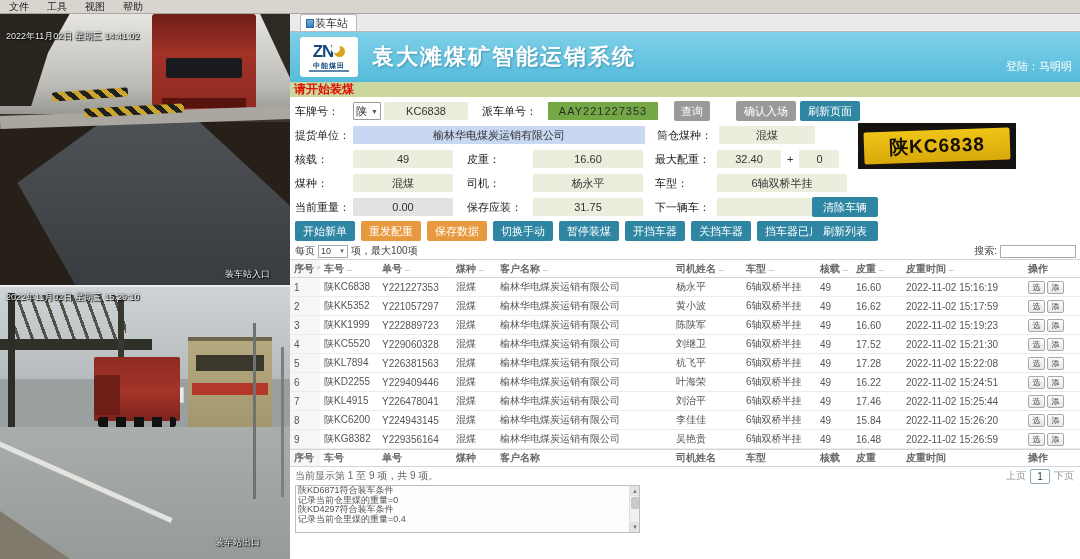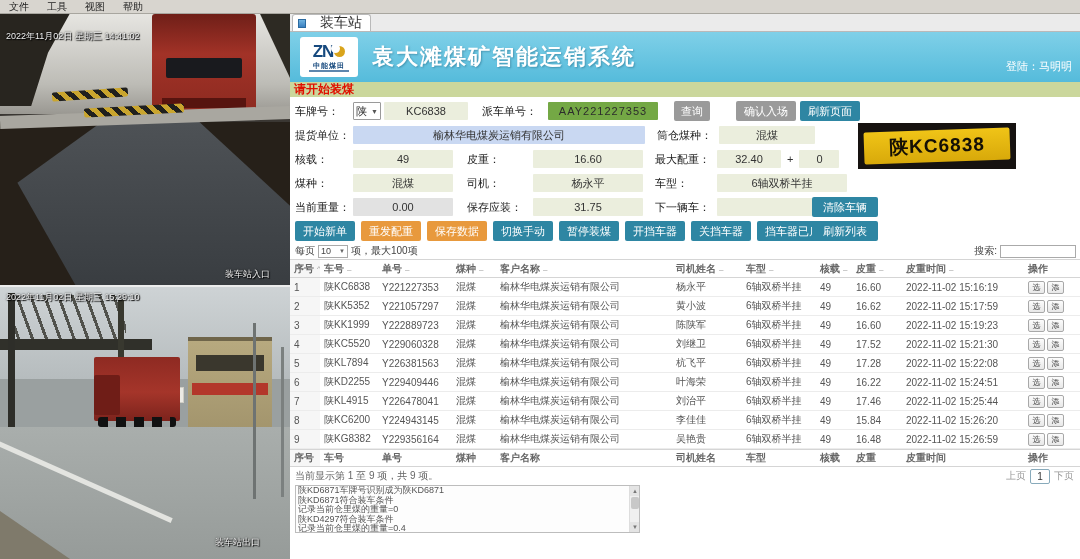--- a/index.html
+++ b/index.html
@@ -70,22 +70,22 @@
     background:linear-gradient(180deg,#a9aeac,#969b99); }
   .curb2 { position:absolute; left:-10px; top:150px; width:200px; height:5px; background:#e3e4e0; transform:rotate(24deg); transform-origin:left top; }
   .pole2 { position:absolute; right:34px; top:36px; width:3px; height:176px; background:#6e7372; }
   .pole3 { position:absolute; right:6px; top:60px; width:3px; height:150px; background:#7b807f; }
   .dirt2 { position:absolute; left:0; bottom:0; width:70px; height:60px; background:#7f7a6b;
     clip-path:polygon(0 100%,100% 100%,0 20%); }
 
   
   .main { flex:1; display:flex; flex-direction:column; min-width:0; background:#fff; }
   .tabbar { height:18px; background:#ebebeb; border-bottom:1px solid #b9b9b9; display:flex; align-items:flex-end; flex:0 0 auto; }
-  .tab { height:17px; margin-left:2px; padding:0 8px 0 5px; background:#fff; border:1px solid #b9b9b9; border-bottom:none;
-    border-radius:3px 3px 0 0; display:flex; align-items:center; gap:14px; font-size:14px; color:#333; }
+  .tab { height:17px; margin-left:10px; padding:0 8px 0 5px; background:#fff; border:1px solid #b9b9b9; border-bottom:none;
+    border-radius:3px 3px 0 0; display:flex; align-items:center; gap:1px; font-size:11px; color:#333; }
   .tabicon { width:8px; height:9px; background:linear-gradient(180deg,#6fb3e0,#3a7fbf); border:1px solid #2a6aa0; display:inline-block; }
 
   .hdr { height:50px; background:linear-gradient(180deg,#7fd0e8,#55bbdb); position:relative;
     display:flex; align-items:center; padding-left:10px; flex:0 0 auto; }
   .logo { width:58px; height:40px; background:#fff; border-radius:3px; display:flex; flex-direction:column;
     align-items:center; justify-content:center; line-height:1; }
   .logo-top { display:flex; align-items:center; gap:1px; }
   .logo-zn { font-size:17px; font-weight:bold; color:#16497e; letter-spacing:-1px; }
   .logo-moon { width:11px; height:11px; border-radius:50%; background:#d9a41c; position:relative; }
   .logo-moon::after { content:""; position:absolute; left:-3px; top:-2px; width:9px; height:9px; border-radius:50%; background:#fff; }
@@ -524,21 +524,20 @@
         <span>当前显示第 1 至 9 项，共 9 项。</span>
         <span class="pager">
           <span class="pg-btn">上页</span>
           <span class="pg-cur">1</span>
           <span class="pg-btn">下页</span>
         </span>
       </div>
 
       <div class="logbox">
         <div>
-            <div class="logline">陕KD6871车牌号识别成为陕KD6871</div>
             <div class="logline">陕KD6871符合装车条件</div>
             <div class="logline">记录当前仓里煤的重量=0</div>
             <div class="logline">陕KD4297符合装车条件</div>
             <div class="logline">记录当前仓里煤的重量=0.4</div>
           </div>
         <div class="log-scroll">
           <span class="up">▲</span>
           <span class="thumb"></span>
           <span class="dn">▼</span>
         </div>

